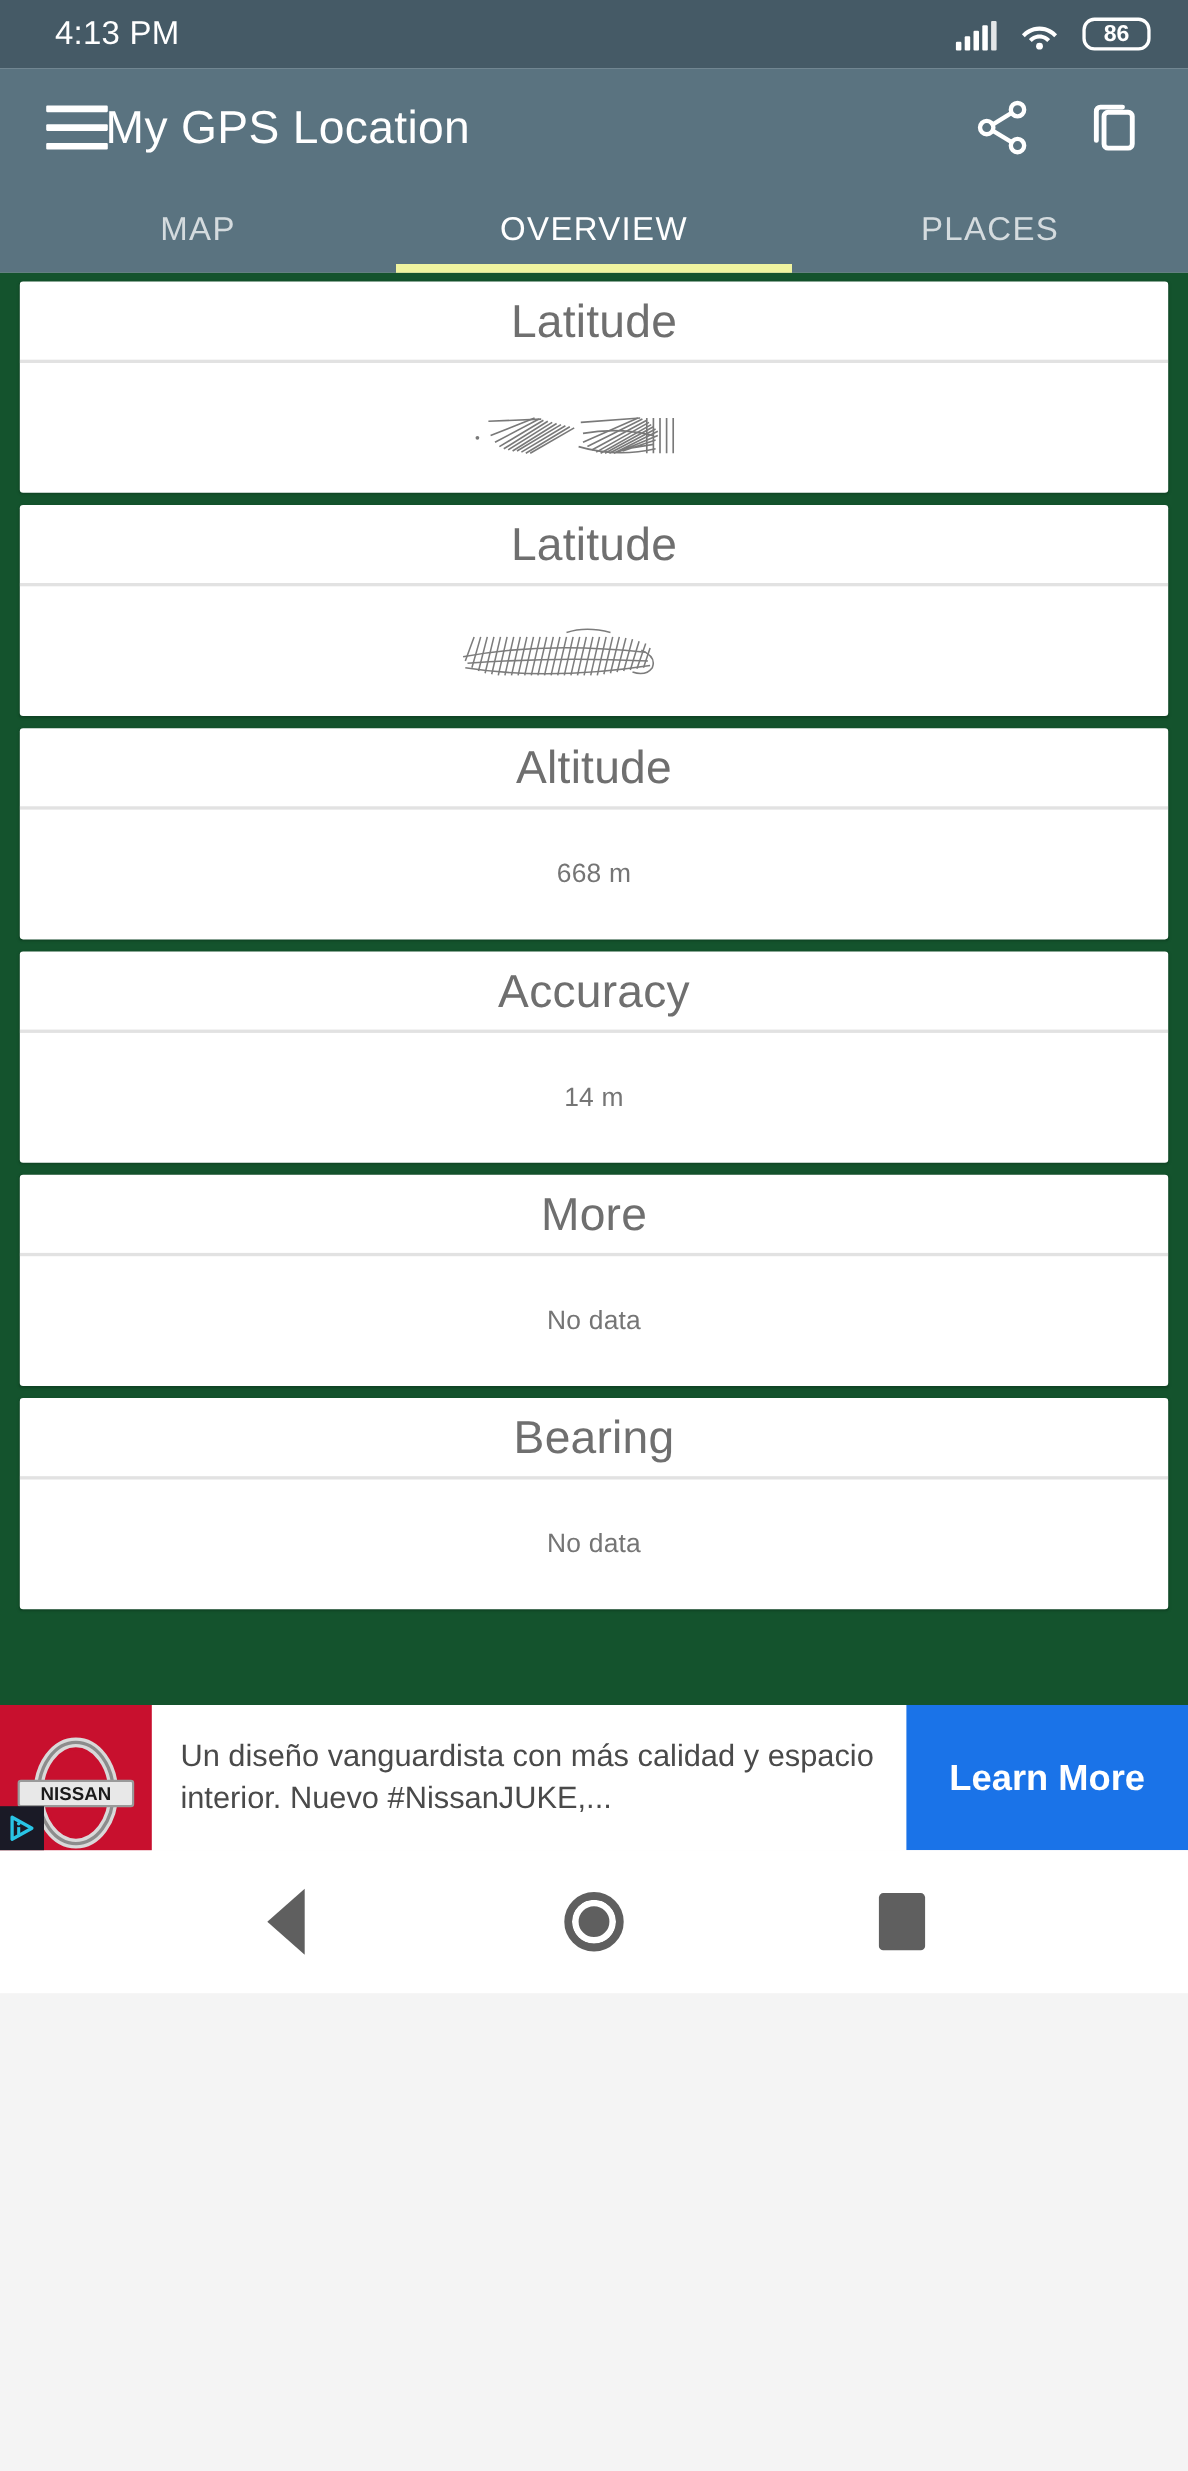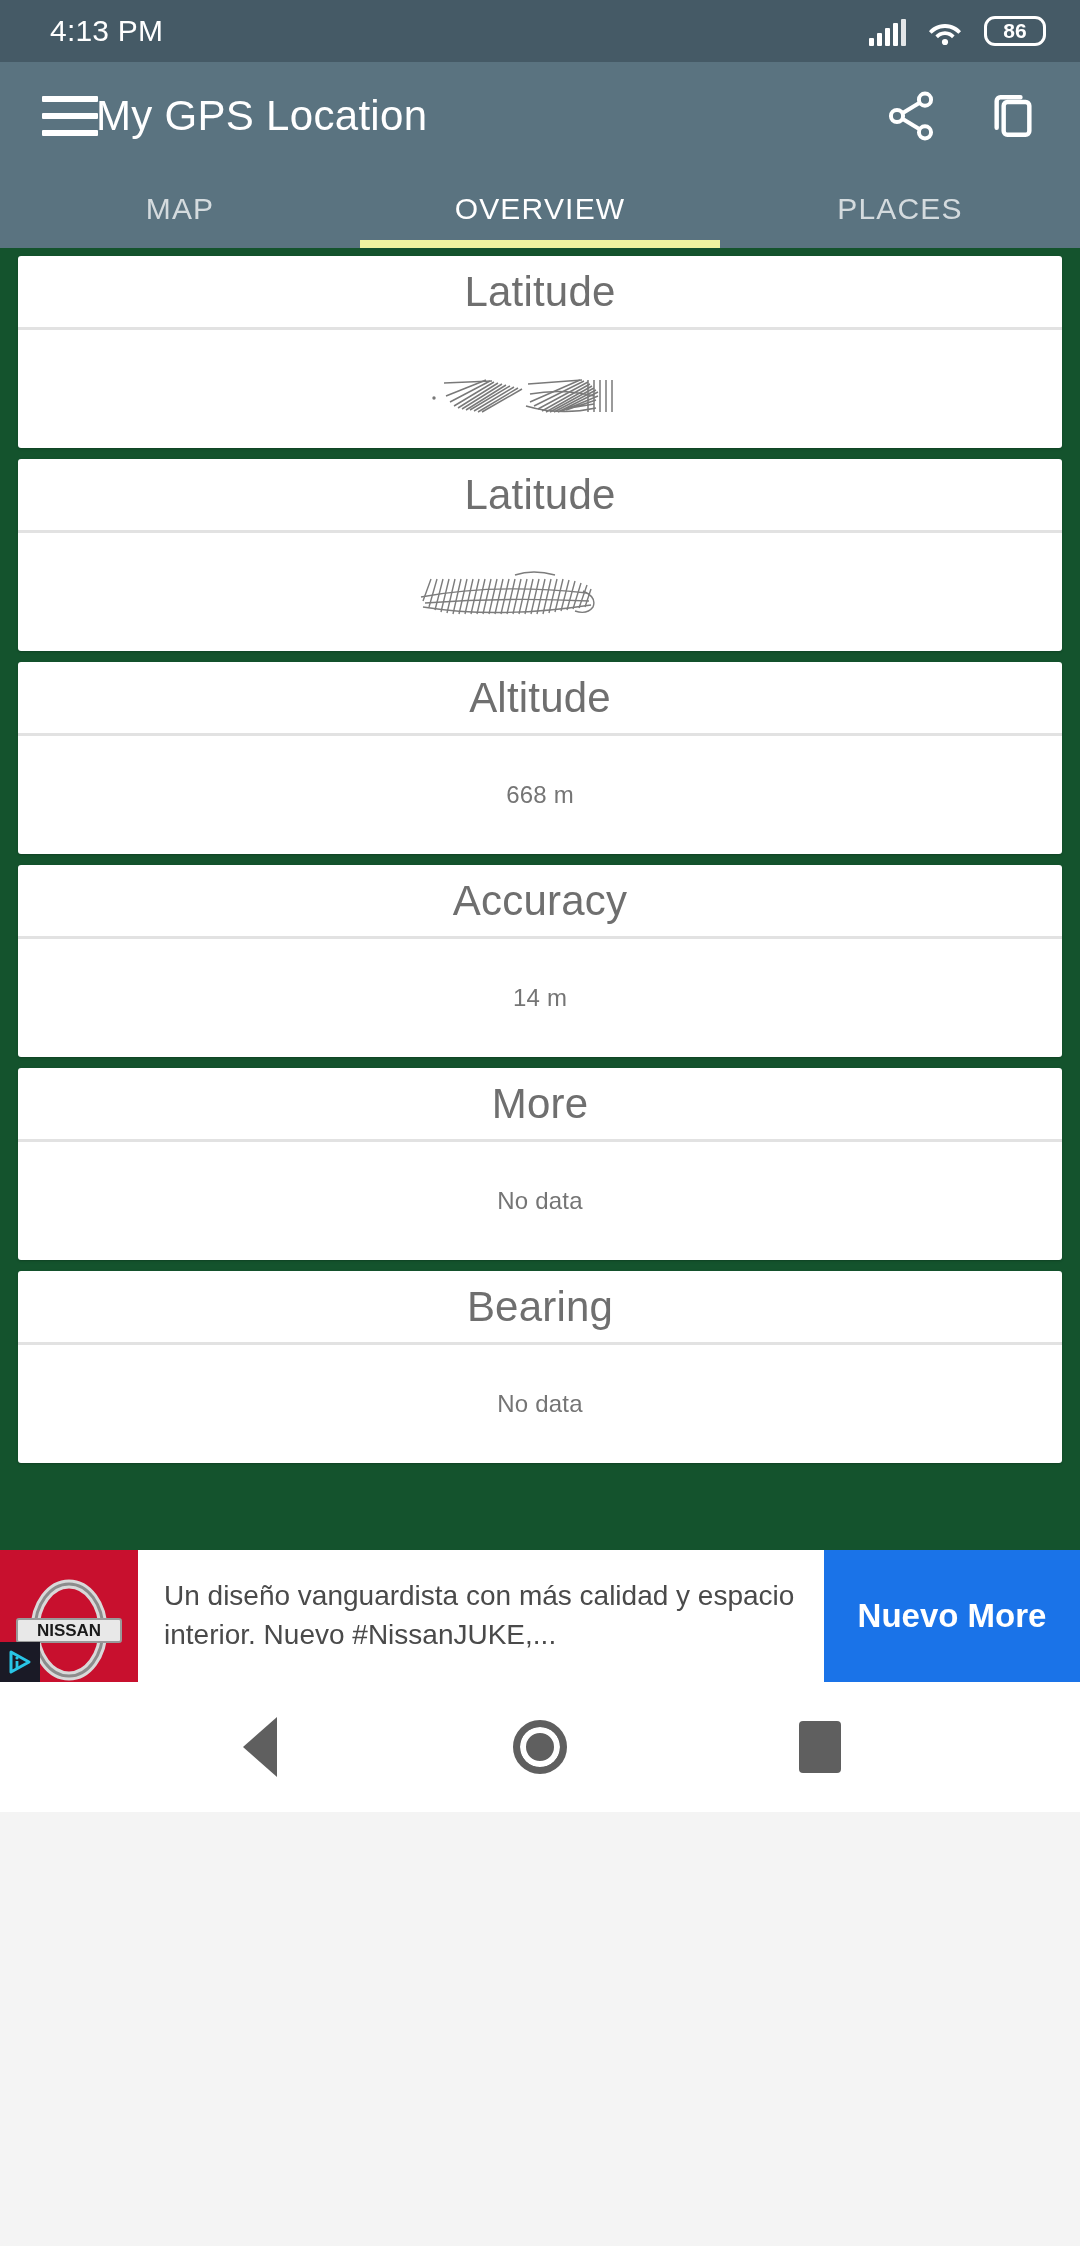--- a/index.html
+++ b/index.html
@@ -245,21 +245,21 @@
       </div>
       <div class="adchoices">
         <svg width="30" height="30" viewBox="0 0 30 30">
           <path d="M6 5 L24 15 L6 25 Z" fill="none" stroke="#29c5e6" stroke-width="3" stroke-linejoin="round"></path>
           <circle cx="12" cy="11" r="1.6" fill="#29c5e6"></circle>
           <rect x="10.6" y="14" width="2.8" height="7" fill="#29c5e6"></rect>
         </svg>
       </div>
     </div>
     <div class="ad-text">Un diseño vanguardista con más calidad y espacio interior. Nuevo #NissanJUKE,...</div>
-    <div class="ad-cta">Nuevo More</div>
+    <div class="ad-cta">Learn More</div>
   </div>
 
   <div class="navbar">
     <div class="nav-btn">
       <div class="nav-back"></div>
     </div>
     <div class="nav-btn">
       <div class="nav-home"></div>
     </div>
     <div class="nav-btn">

